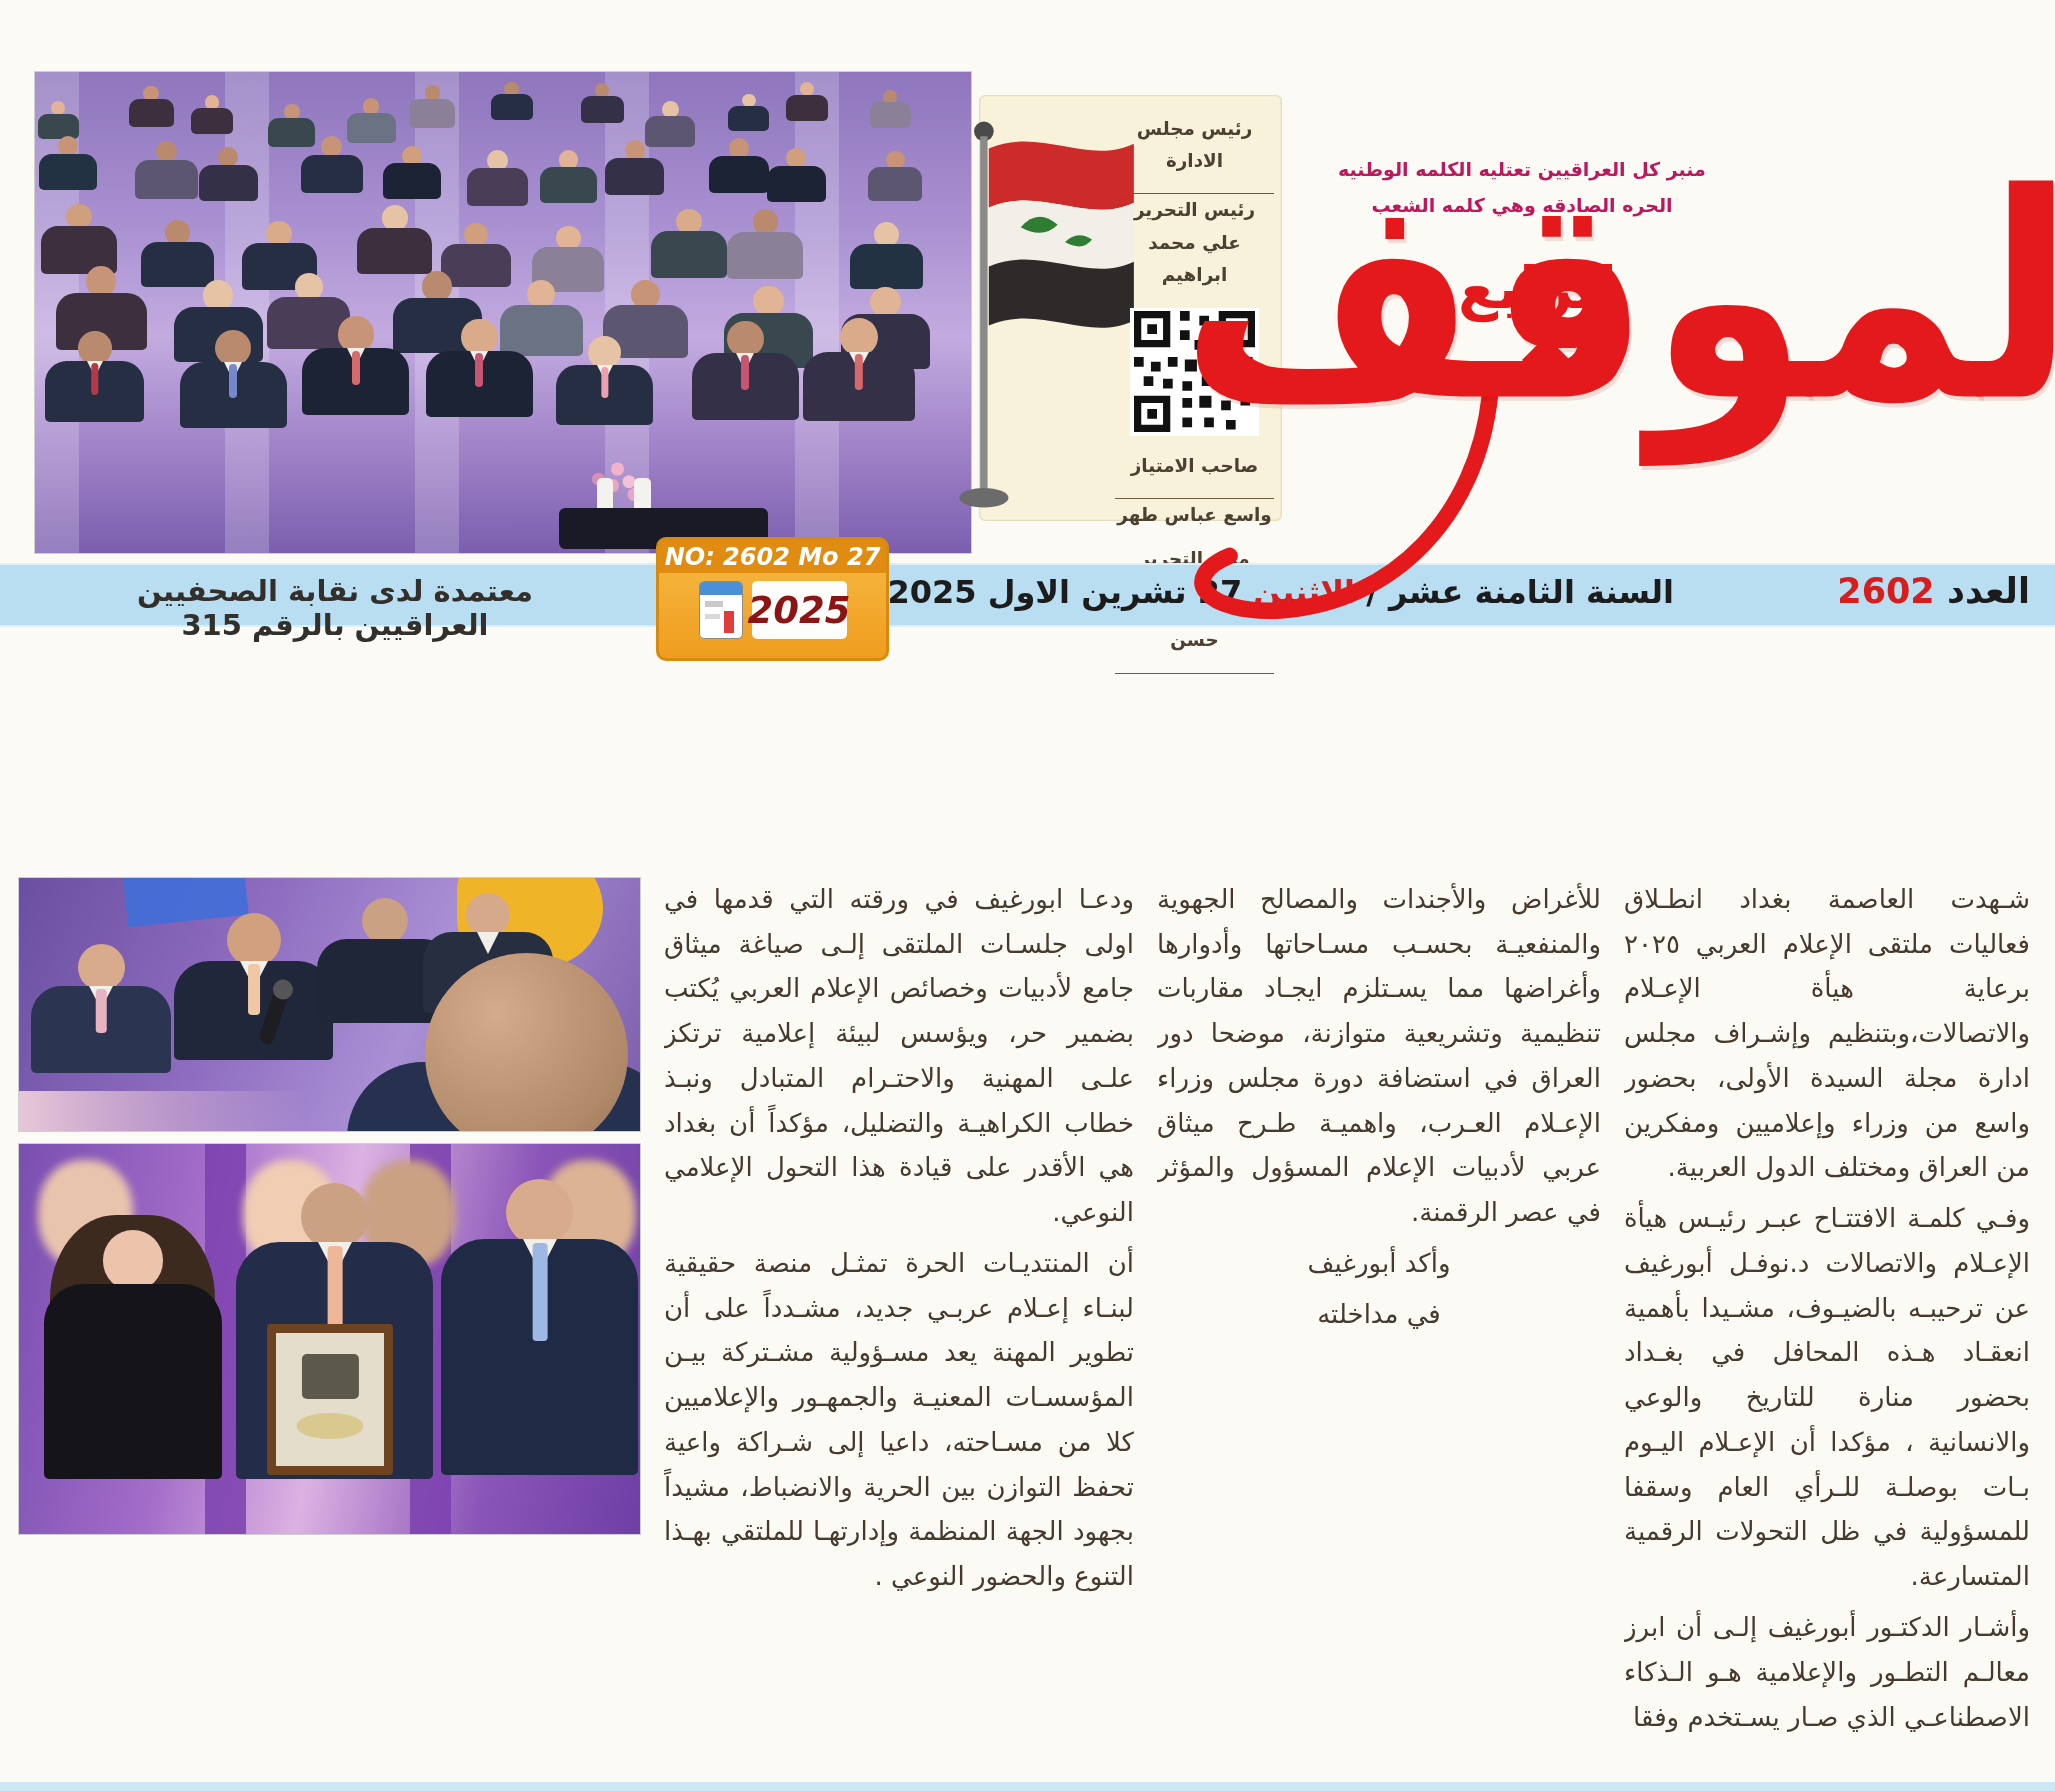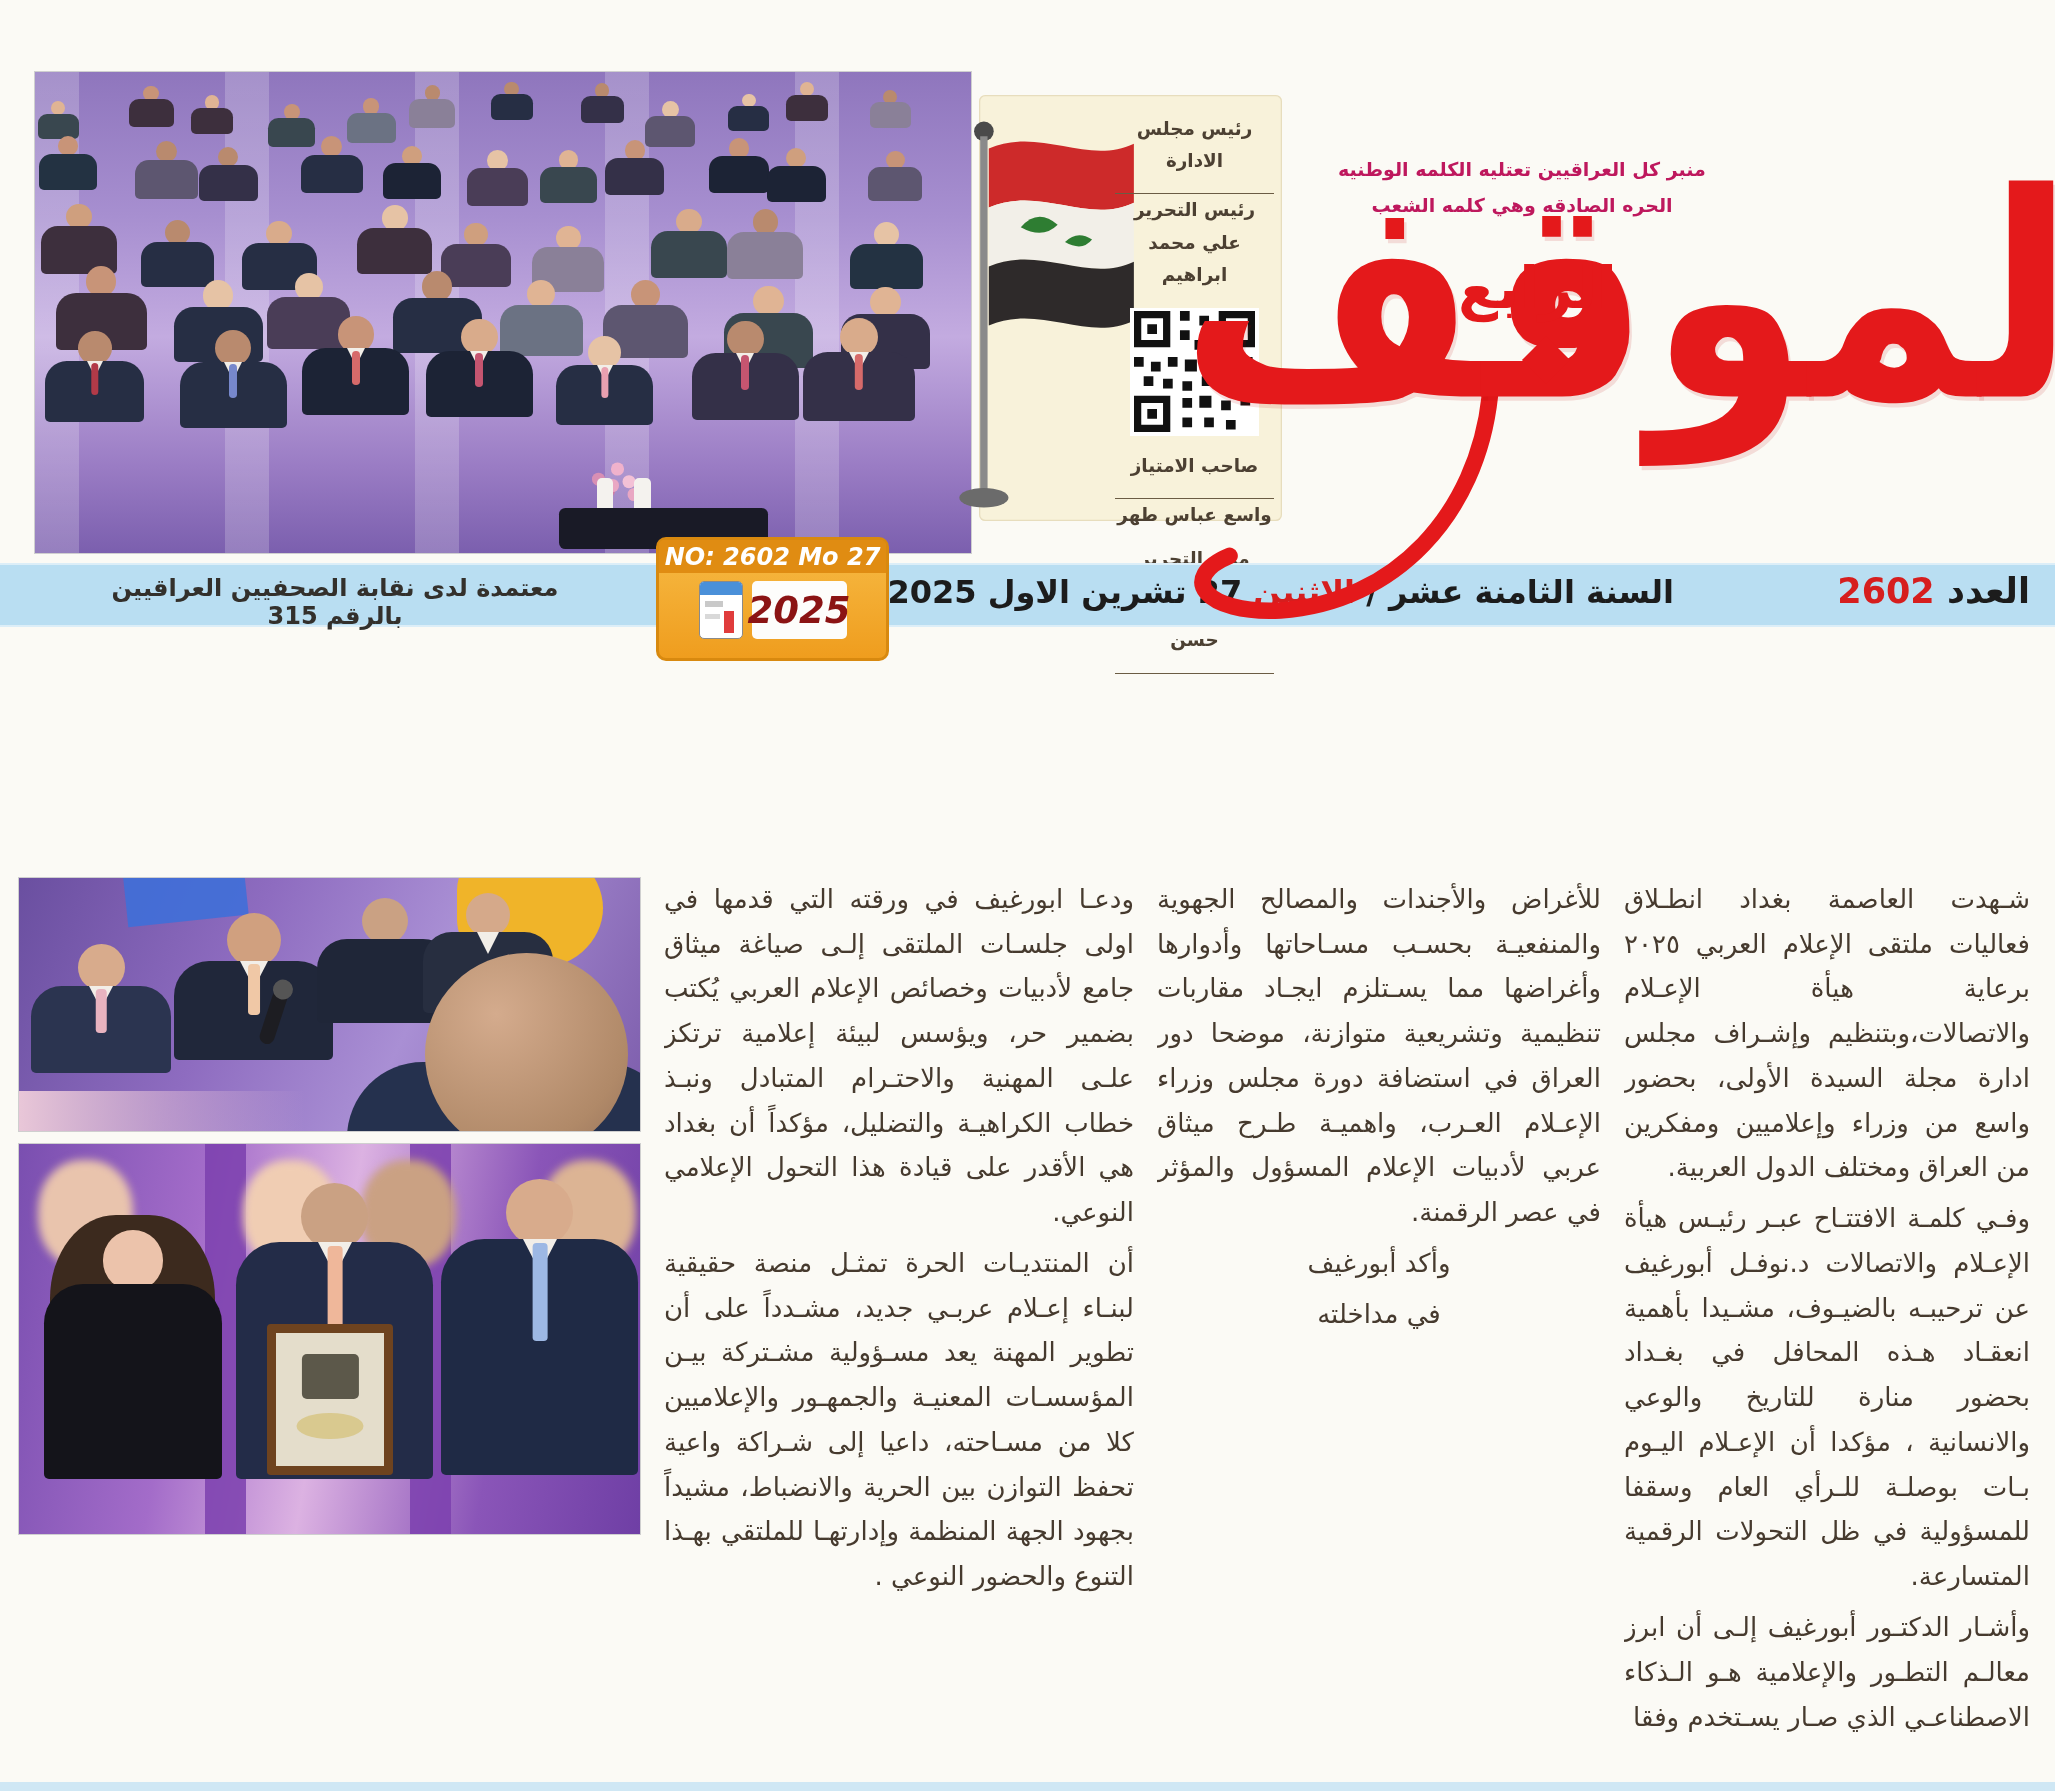--- a/index.html
+++ b/index.html
@@ -51,21 +51,21 @@
   .logo-tail{position:absolute;left:1148px;top:387px;width:381px;height:273px;z-index:3;pointer-events:none;}
 
   
   .date-bar{position:absolute;left:0;top:563px;width:2056px;height:60px;background:#b9def2;
     border-top:2.5px solid #dceef8;border-bottom:2.5px solid #dceef8;}
   .issue{position:absolute;right:25px;top:6.3px;font-size:35px;font-weight:bold;color:#1c1c1c;}
   .issue .num{color:#d61e1e;}
   .yearline{position:absolute;right:381px;top:7.6px;font-size:32px;font-weight:bold;color:#1c1c1c;}
   .yearline .day{color:#d61e1e;}
   .accred{position:absolute;left:76px;top:9px;width:520px;text-align:center;
-    font-size:24px;font-weight:bold;color:#33302c;}
+    font-size:29px;font-weight:bold;color:#33302c;}
 
   
   .issue-badge{position:absolute;left:657px;top:537px;width:227px;height:118px;z-index:6;
     background:linear-gradient(#f7bb45,#ef9d1e);border:3.8px solid #d8890f;border-radius:10px;}
   .badge-top{height:33px;display:flex;align-items:center;justify-content:center;
     background:#e08c12;border-radius:5px 5px 0 0;color:#fff;font-weight:bold;font-size:24px;font-style:italic;}
   .badge-bottom{display:flex;align-items:center;justify-content:center;gap:9px;height:74px;}
   .y2025{width:95px;height:58px;background:#fdfdfb;border-radius:5px;display:flex;align-items:center;
     justify-content:center;font-size:37px;font-weight:900;color:#8b1414;font-style:italic;}
   .cal{width:42px;height:56px;background:#fff;border:1.9px solid #8a8a8a;border-radius:5px;position:relative;overflow:hidden;}

